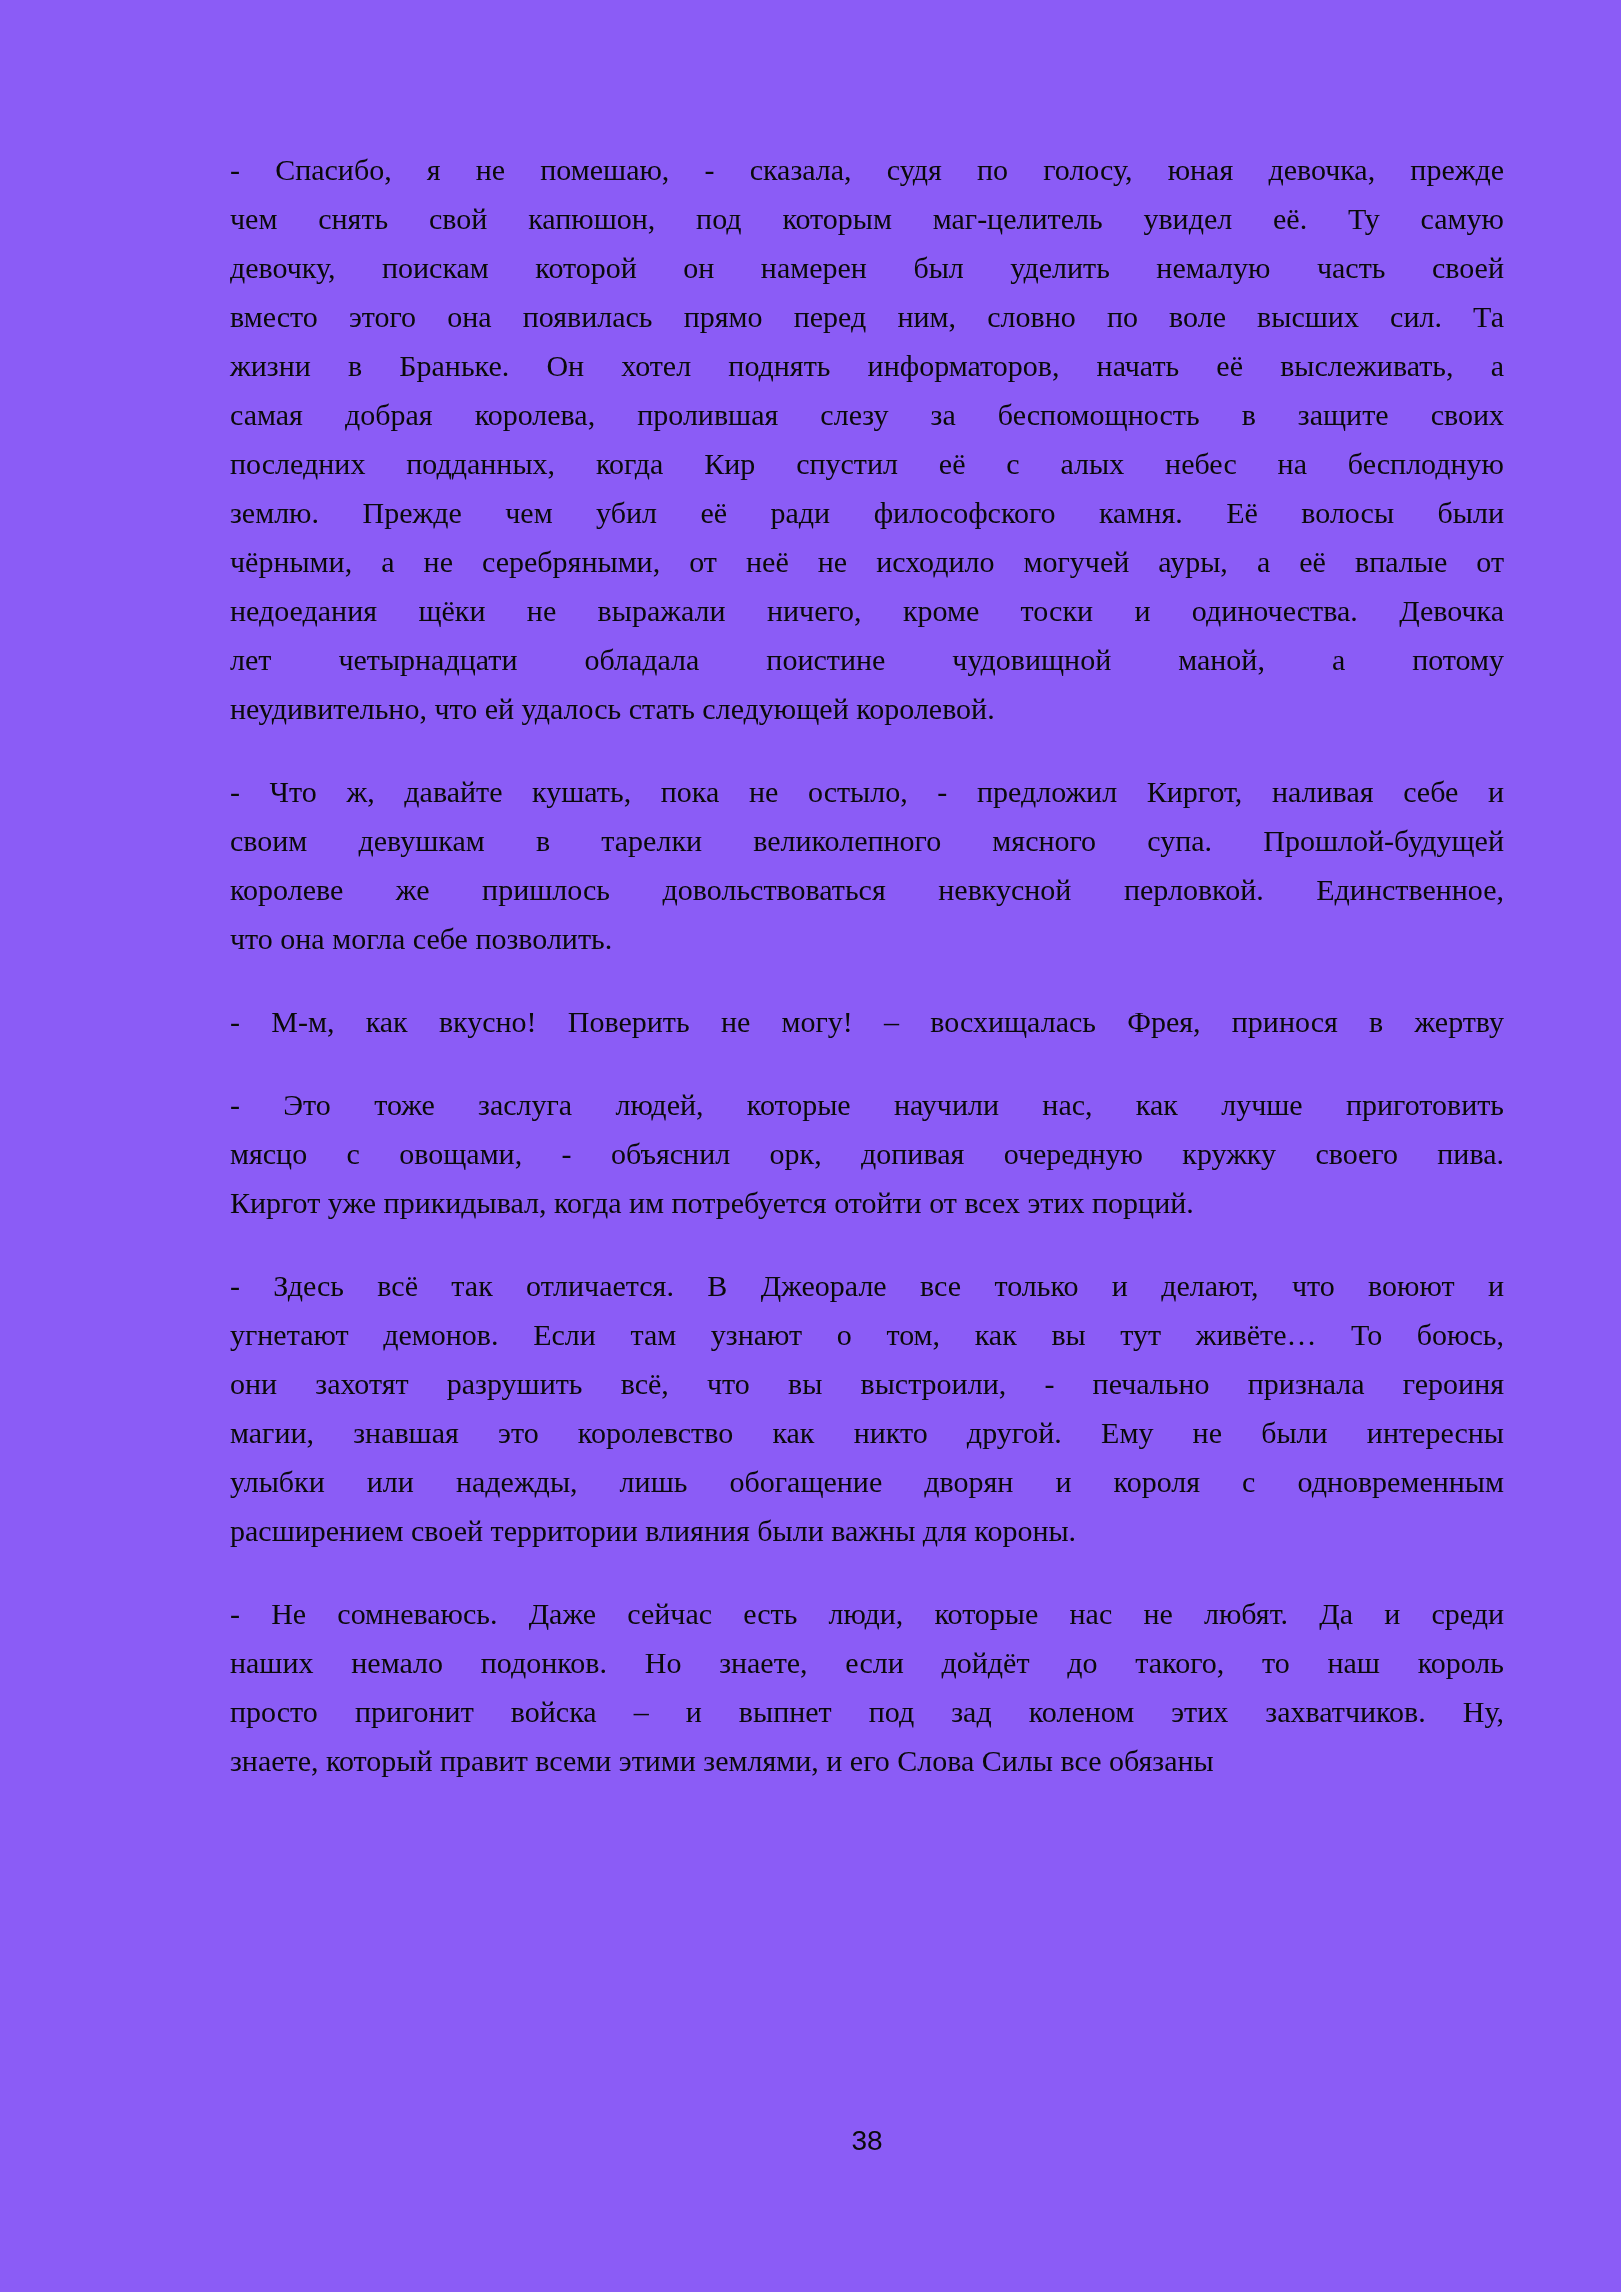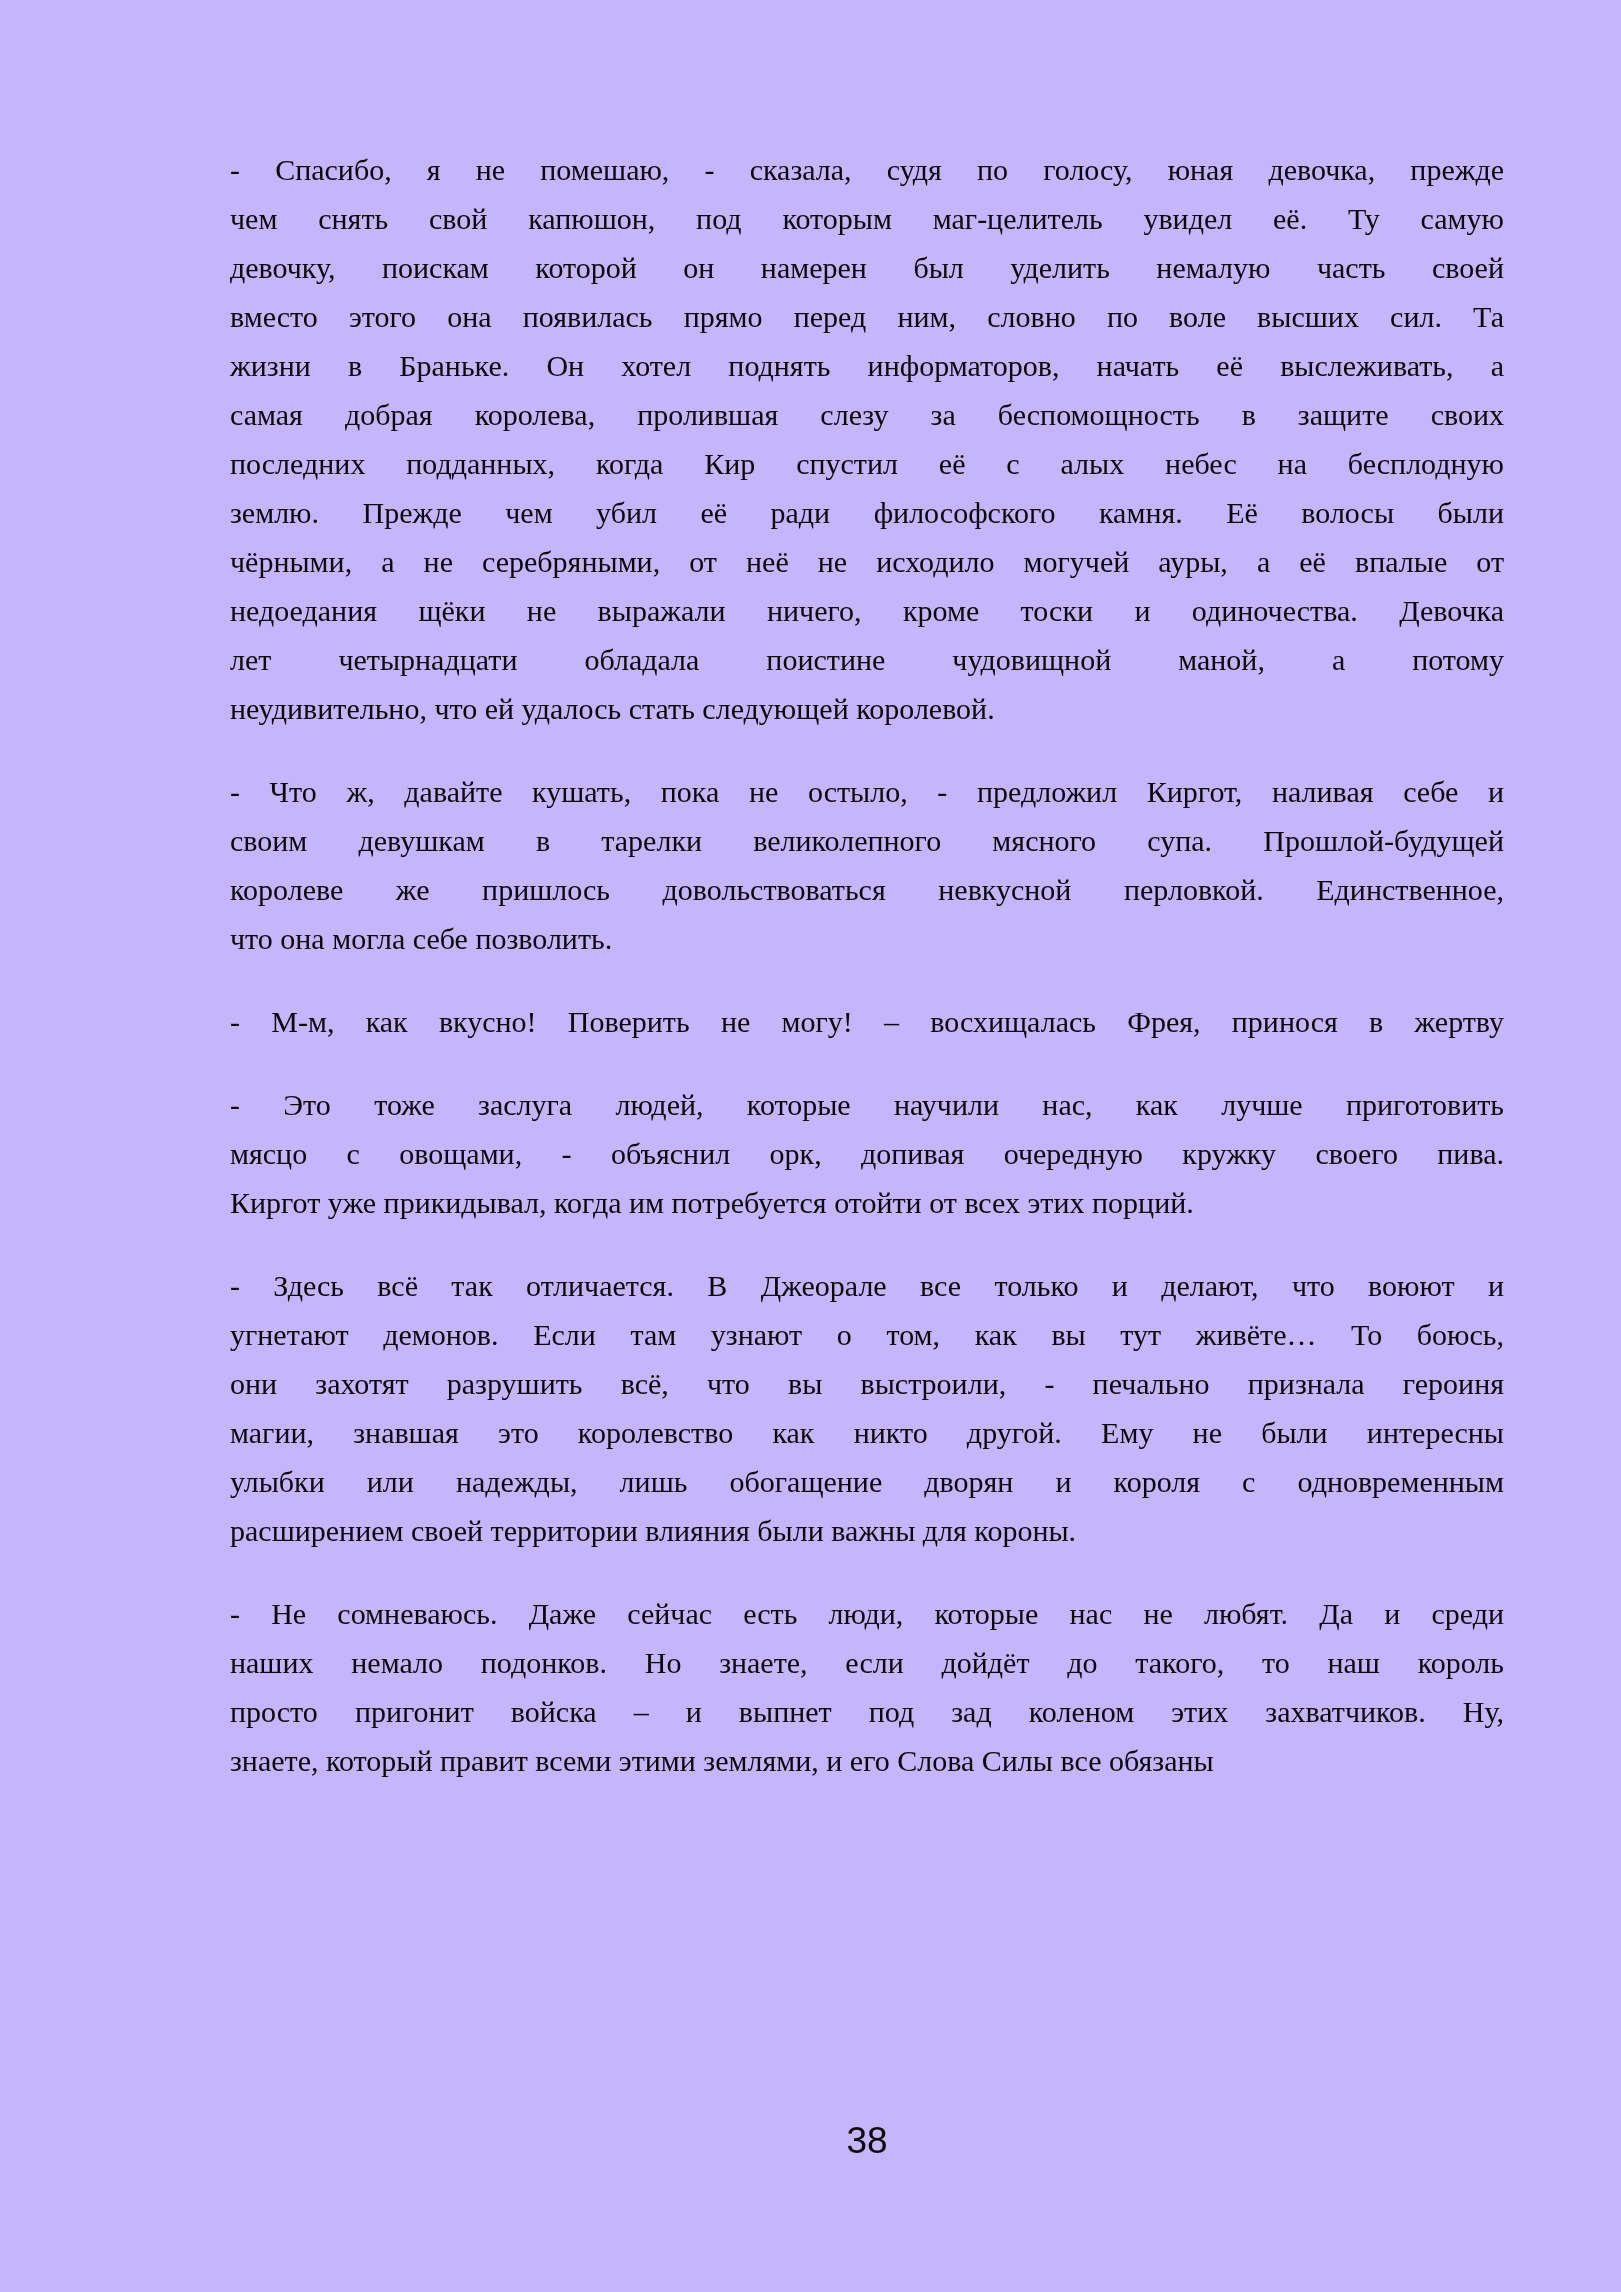--- a/index.html
+++ b/index.html
@@ -8,21 +8,21 @@
     height: 2293px;
     background: #ffffff;
     position: relative;
     font-family: "Liberation Serif", serif;
     color: #000000;
     overflow: hidden;
   }
   .page {
     position: absolute;
     inset: 0;
-    background: #c4b5fd;
+    background: #8b5cf6;
   }
   .text-block {
     position: absolute;
     left: 230px;
     top: 145px;
     width: 1274px;
     font-size: 30px;
     line-height: 49px;
     color: #0a0a0a;
   }
@@ -37,21 +37,21 @@
   .line.last {
     text-align-last: left;
   }
   .footer {
     position: absolute;
     left: 230px;
     top: 2121px;
     width: 1274px;
     text-align: center;
     font-family: "Liberation Sans", sans-serif;
-    font-size: 37px;
+    font-size: 28px;
     line-height: 39px;
     color: #0a0a0a;
   }
 </style>
 </head>
 <body>
 
 <div class="page">
   <div class="text-block" id="text-block">
       <div class="paragraph">

